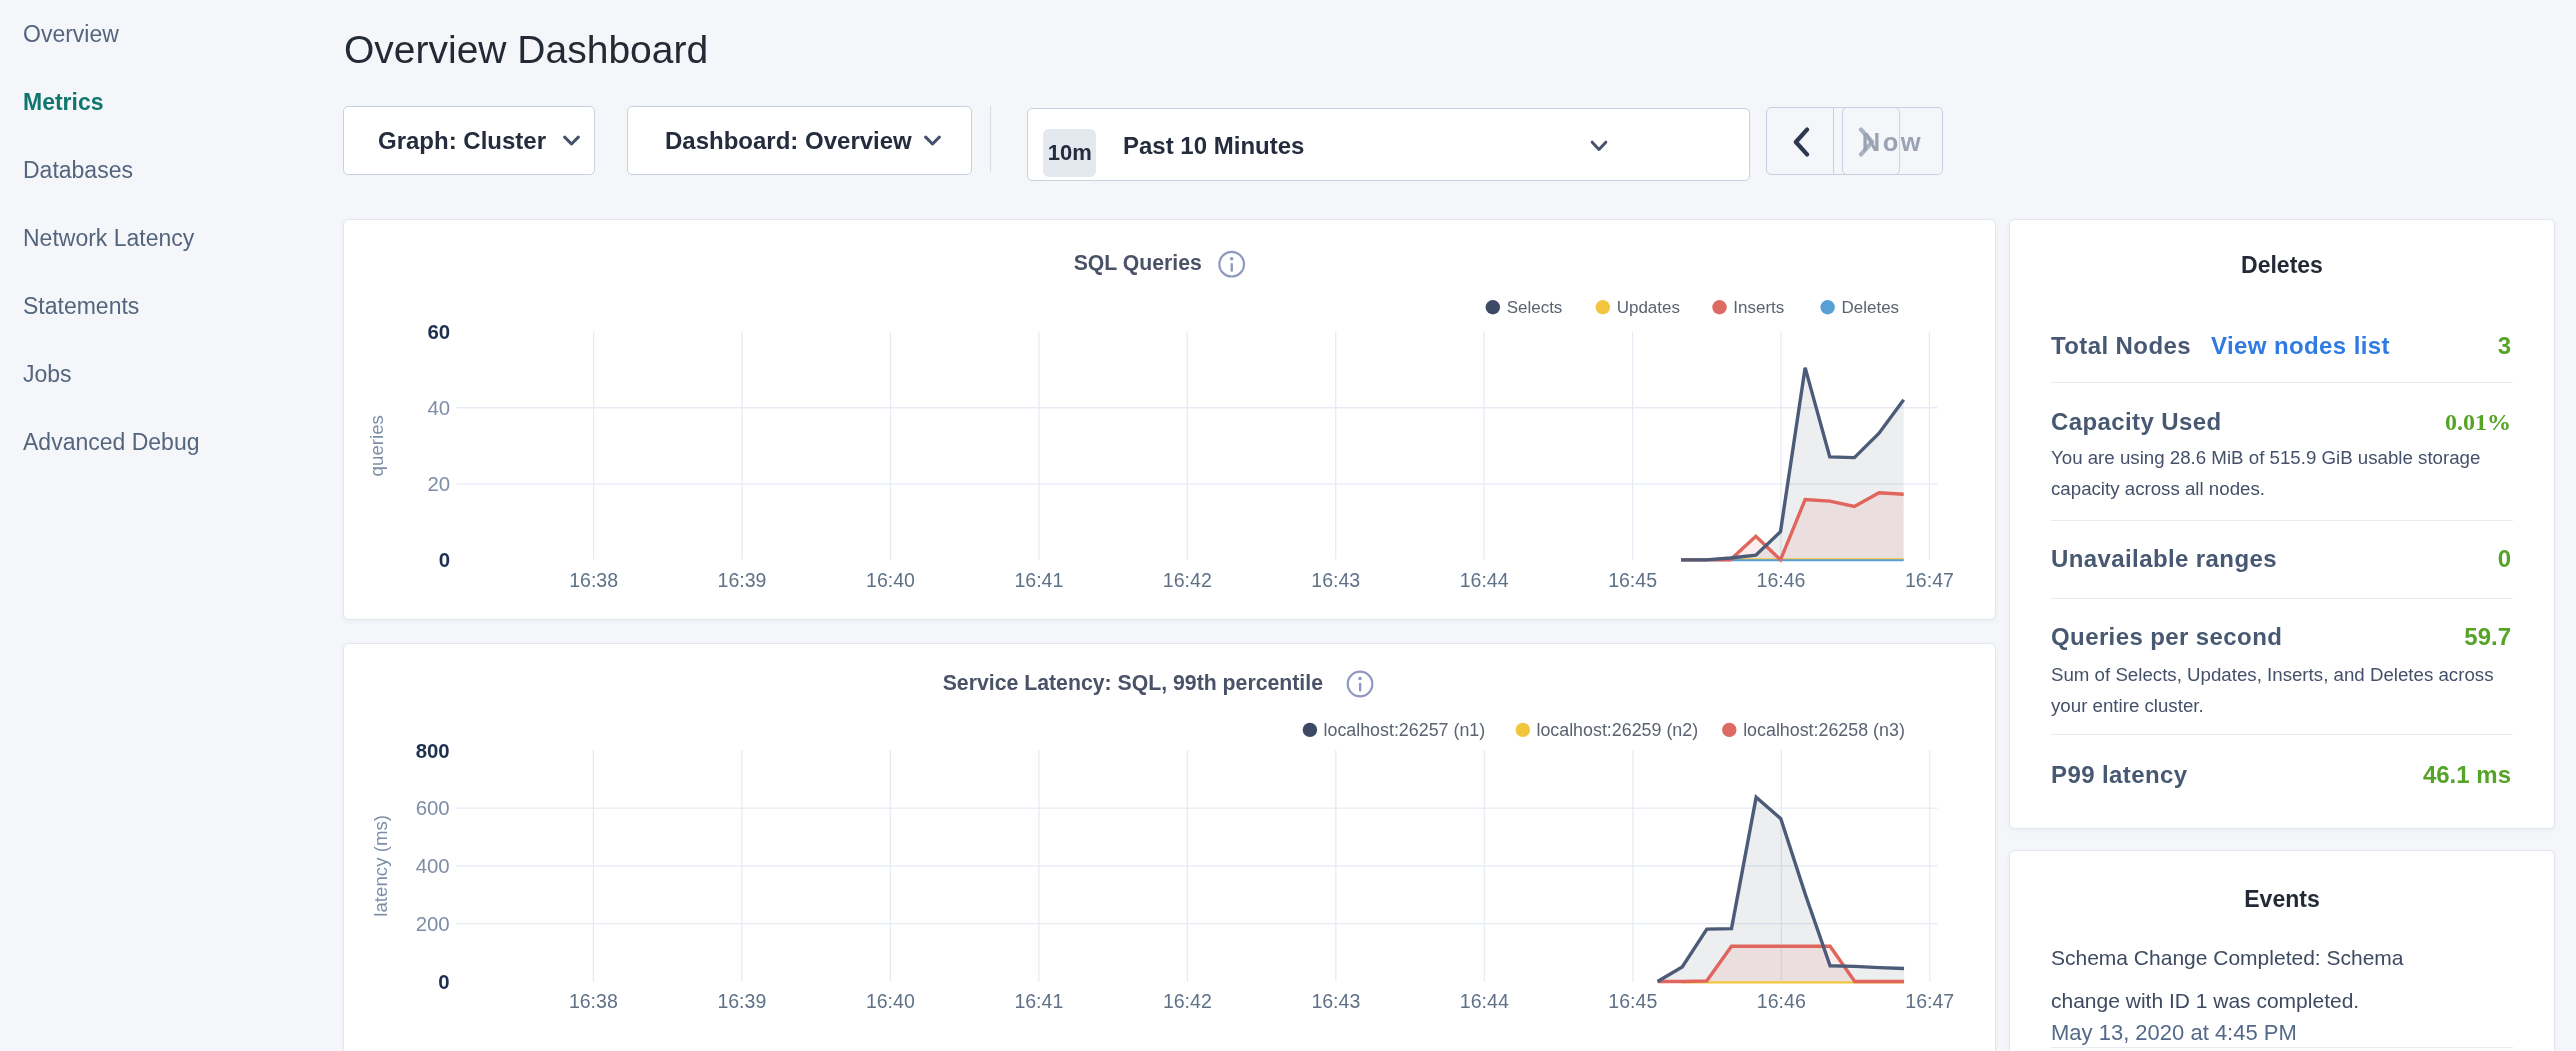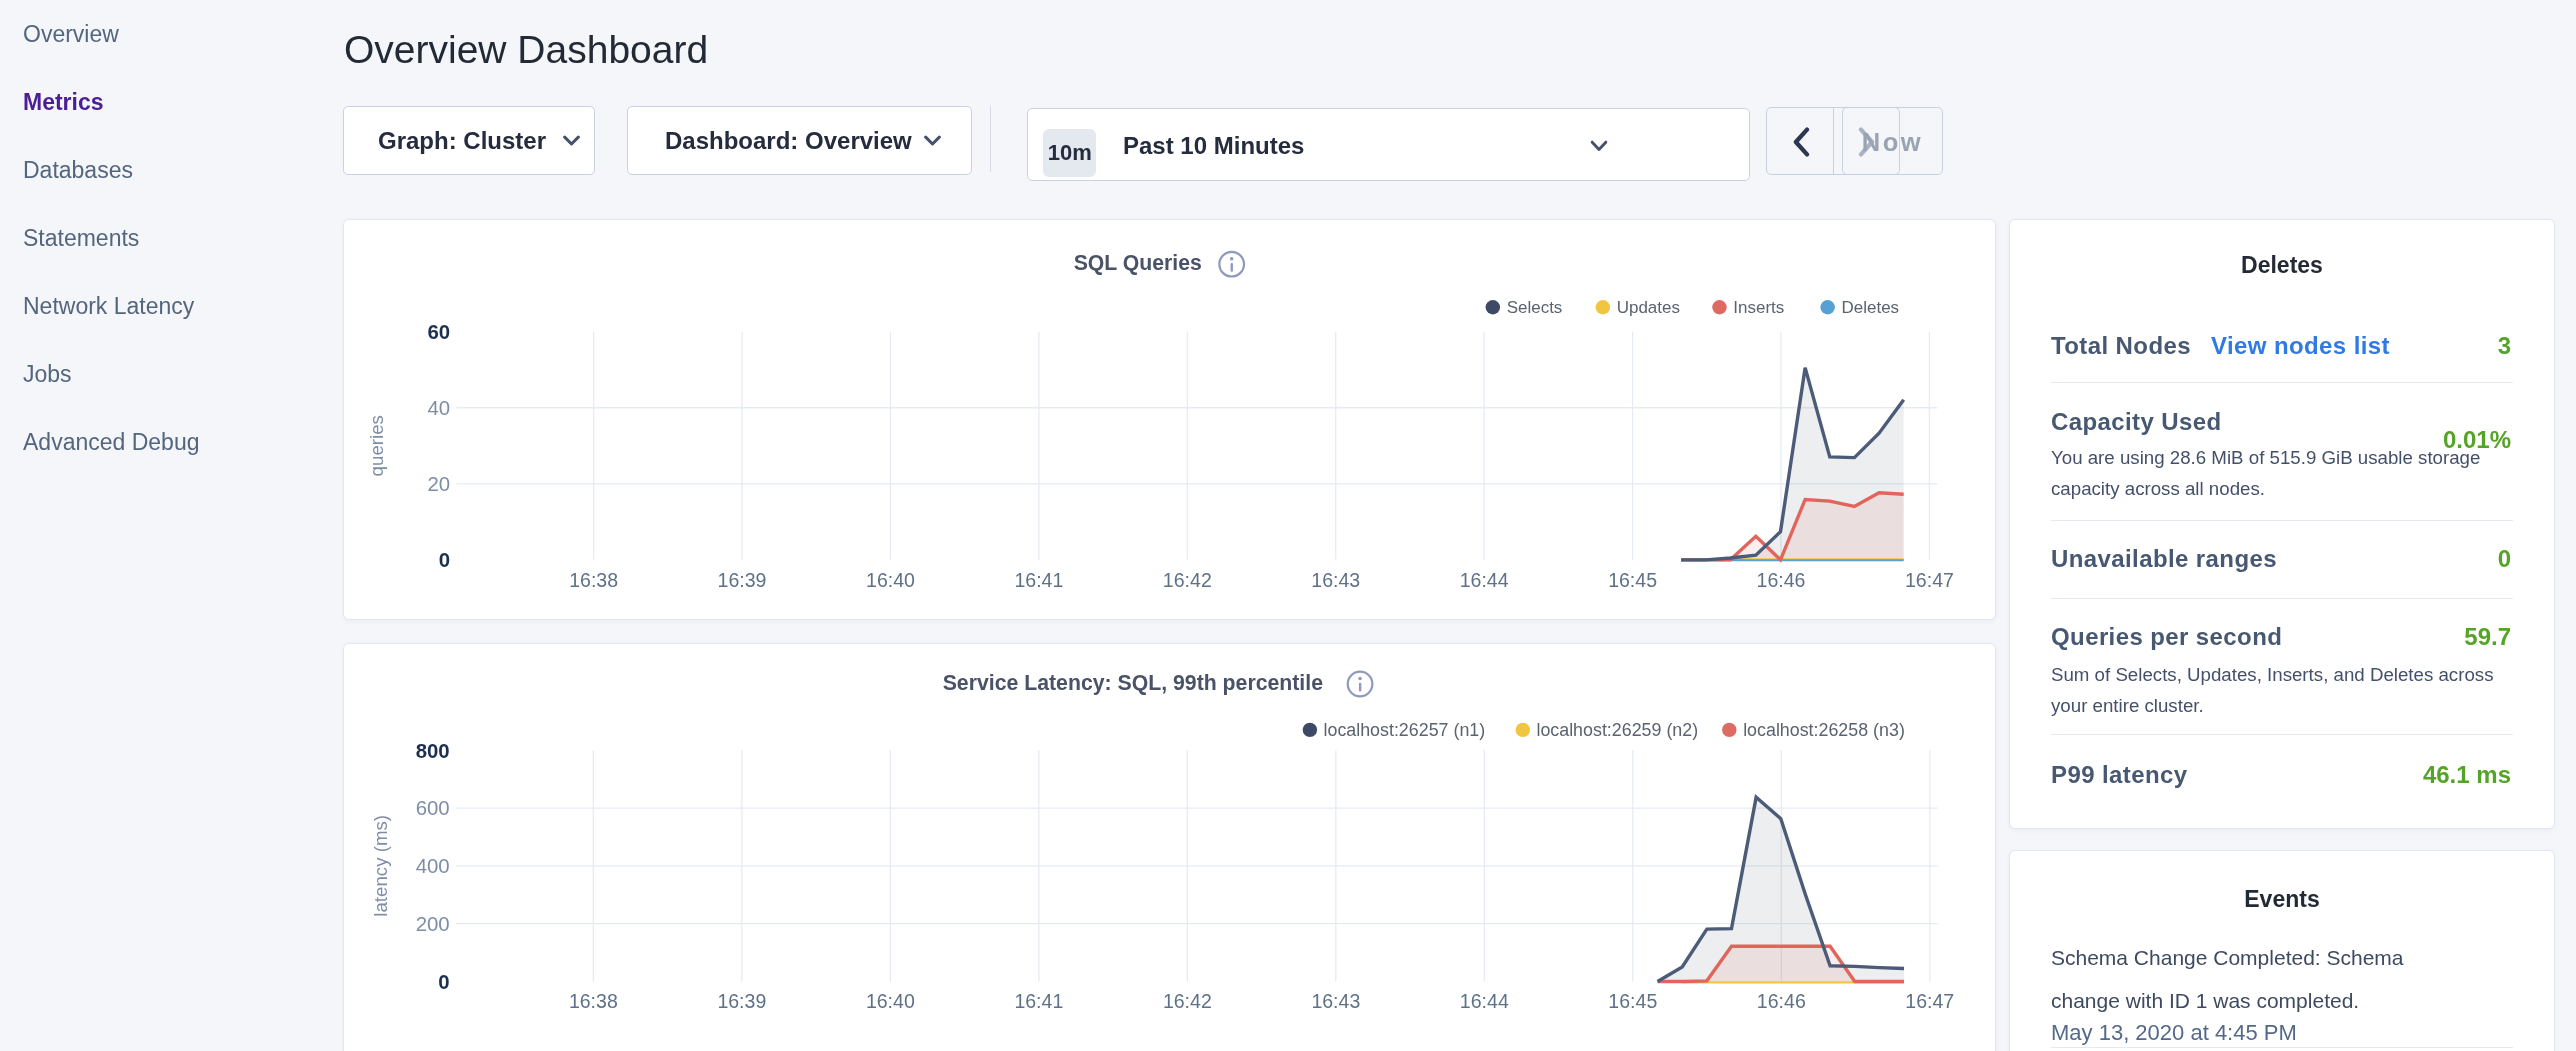--- a/index.html
+++ b/index.html
@@ -1,40 +1,40 @@
 <!DOCTYPE html>
 <html style="font-size:13.6px"><head>
 <meta charset="utf-8">
 <style>
 * { margin:0; padding:0; box-sizing:border-box; }
 html,body { width:2576px; height:1051px; overflow:hidden; }
 body { background:#f4f6fa; font-family:"Liberation Sans", sans-serif; position:relative; }
 .abs { position:absolute; }
 .nav { list-style:none; position:absolute; left:23px; top:0px; }
 .nav li { height:68px; display:flex; align-items:center; font-size:23px; color:#54657e; }
-.nav li.active { color:#4c1d95; font-weight:bold; }
+.nav li.active { color:#0f766e; font-weight:bold; }
 h1.title { position:absolute; left:344px; top:31px; font-size:39px; font-weight:400; color:#242a35; line-height:37px; }
 .btn { position:absolute; background:#fff; border:1.3px solid #c9d0df; border-radius:5.1px; }
 .btn .lbl { position:absolute; font-size:24px; font-weight:bold; color:#242c3d; line-height:24px; }
 .ghost { background:transparent; }
 .card { position:absolute; background:#fff; border:0.9px solid #e3e6ec; border-radius:6px; box-shadow:0 1.7px 4.3px rgba(60,70,90,0.05); }
 .srow { position:absolute; font-size:24px; font-weight:bold; color:#475872; letter-spacing:0.4px; line-height:24px; }
 .sval { position:absolute; font-size:24px; font-weight:bold; color:#55a327; line-height:24px; right:43px; }
 .sdesc { position:absolute; left:41px; font-size:18.7px; color:#44506a; line-height:31px; }
 .sdiv { position:absolute; left:41px; right:41px; height:0.9px; background:#e7eaf0; }
 .ctitle { position:absolute; left:0; right:0; text-align:center; font-size:23px; font-weight:bold; color:#242a35; line-height:23px; }
 </style>
 </head>
 <body>
 <ul class="nav">
 <li>Overview</li>
 <li class="active">Metrics</li>
 <li>Databases</li>
+<li>Network Latency</li>
 <li>Statements</li>
-<li>Network Latency</li>
 <li>Jobs</li>
 <li>Advanced Debug</li>
 </ul>
 <h1 class="title">Overview Dashboard</h1>
 
 <div class="btn" style="left:343px; top:106px; width:252px; height:69px;padding-left:20px;">
   <span class="lbl" style="left:34px; top:22px;">Graph: Cluster</span>
   <svg class="abs" style="left:219px; top:28px;" width="17" height="12" viewBox="0 0 20 14">
       <path d="M2 2.5 L10 10.5 L18 2.5" fill="none" stroke="#46516b" stroke-width="3.6" stroke-linecap="round" stroke-linejoin="round"></path>
     </svg>
@@ -165,21 +165,21 @@
 </svg>
 </div>
 
 <div class="card" style="left:2009px; top:219px; width:546px; height:610px;">
   <div class="ctitle" style="top:34px;">Deletes</div>
   <div class="srow" style="left:41px; top:114px;">Total Nodes</div>
   <a class="srow" style="left:201px; top:114px; color:#2f7ae3; text-decoration:none;">View nodes list</a>
   <div class="sval" style="top:114px;">3</div>
   <div class="sdiv" style="top:162px;"></div>
   <div class="srow" style="left:41px; top:190px;">Capacity Used</div>
-  <div class="sval" style="top:208px;">0.01%</div>
+  <div class="sval" style="top:190px;font-family:Liberation Serif, serif;">0.01%</div>
   <div class="sdesc" style="top:222px;">You are using 28.6 MiB of 515.9 GiB usable storage<br>capacity across all nodes.</div>
   <div class="sdiv" style="top:300px;"></div>
   <div class="srow" style="left:41px; top:327px;">Unavailable ranges</div>
   <div class="sval" style="top:327px;">0</div>
   <div class="sdiv" style="top:378px;"></div>
   <div class="srow" style="left:41px; top:405px;">Queries per second</div>
   <div class="sval" style="top:405px;">59.7</div>
   <div class="sdesc" style="top:439px;">Sum of Selects, Updates, Inserts, and Deletes across<br>your entire cluster.</div>
   <div class="sdiv" style="top:514px;"></div>
   <div class="srow" style="left:41px; top:543px;">P99 latency</div>

